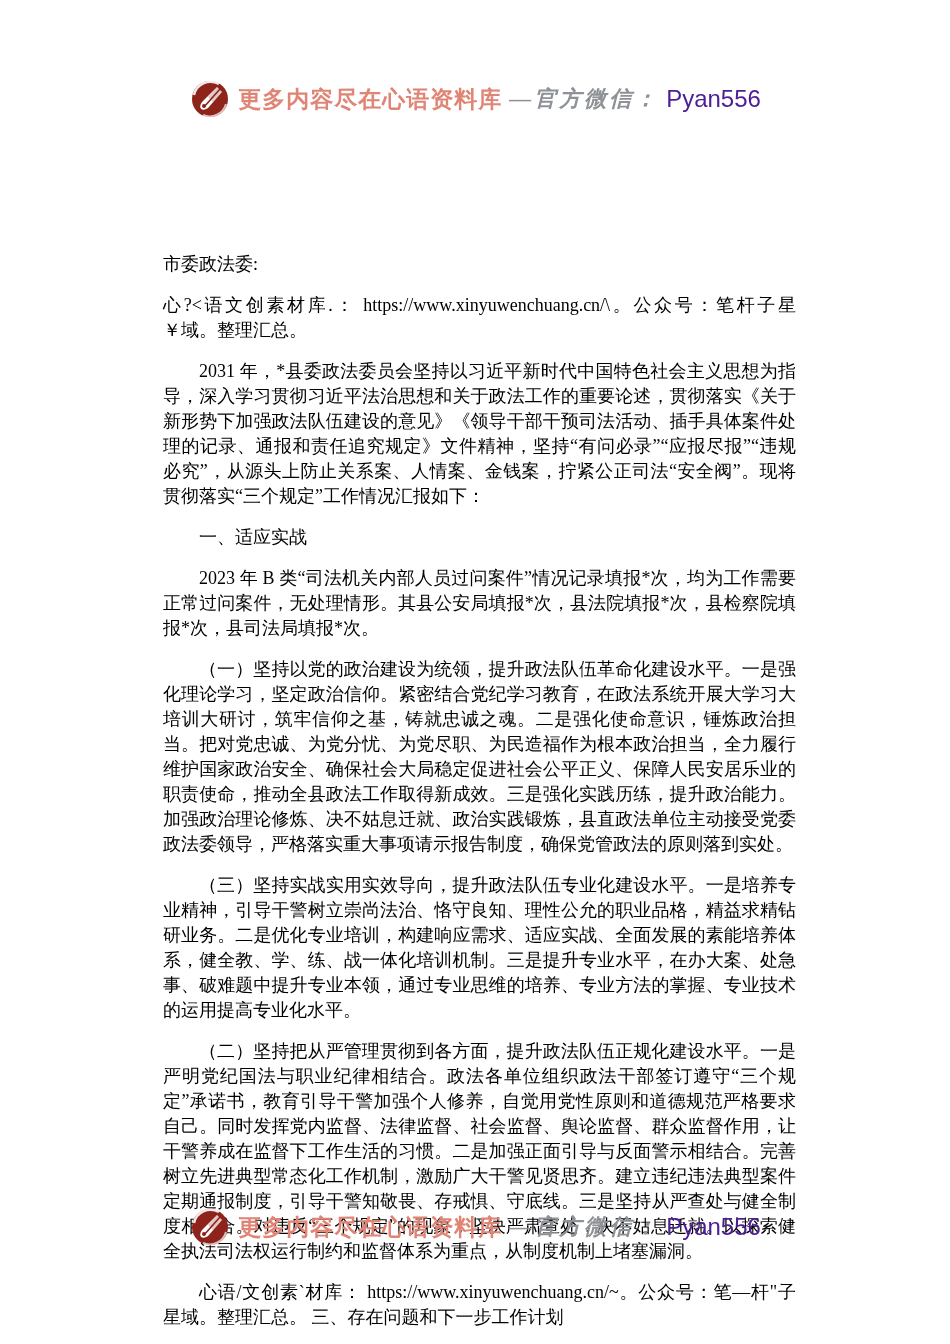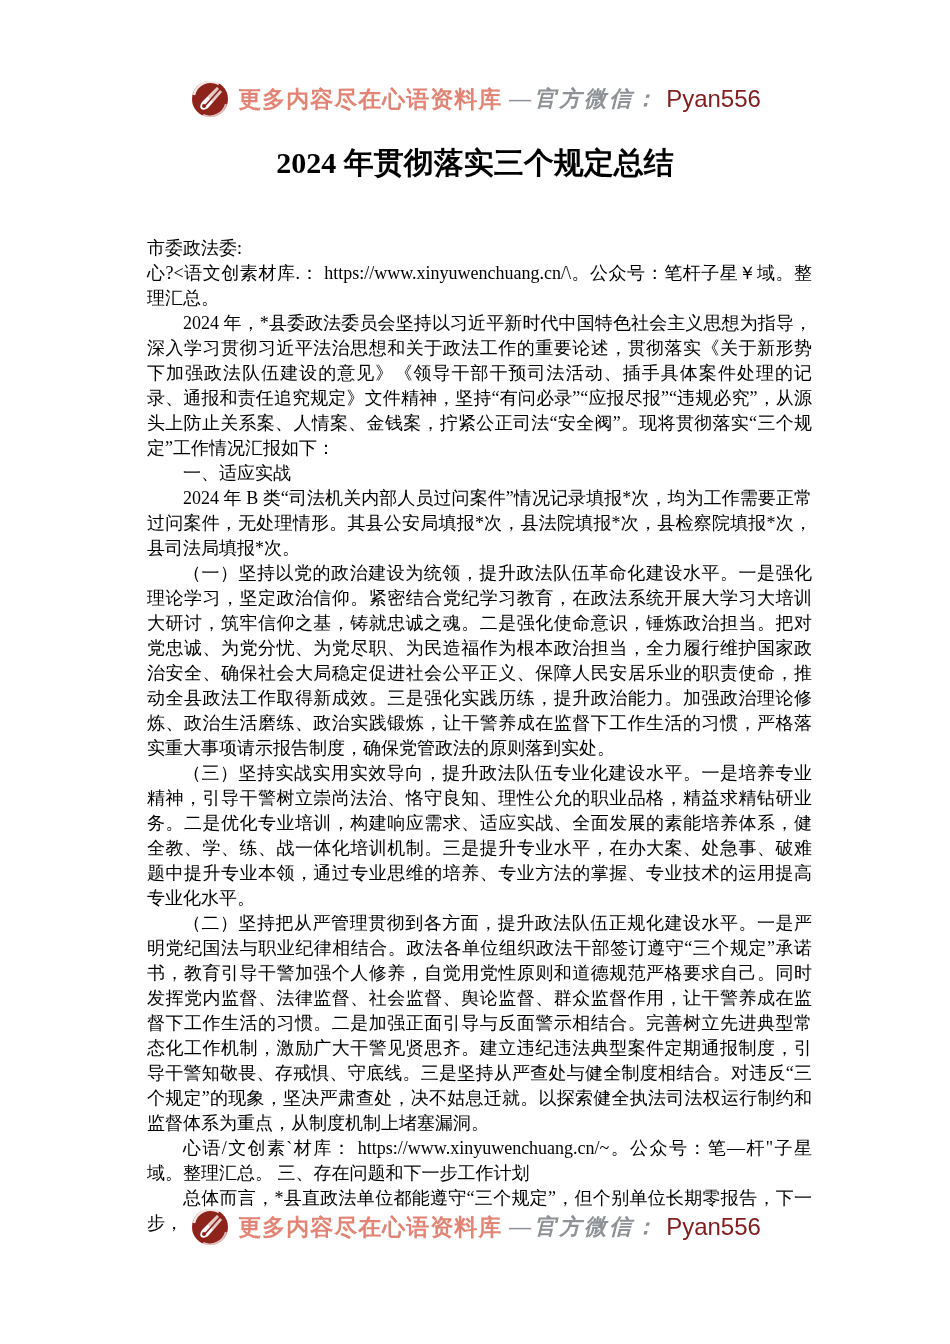--- a/index.html
+++ b/index.html
@@ -33,21 +33,21 @@
   }
   .wechat-label {
     color: #8e9296;
     font-size: 22px;
     font-style: italic;
     font-weight: bold;
     font-family: "Liberation Serif", "DejaVu Serif", serif;
     letter-spacing: 3px;
   }
   .wechat-id {
-    color: #7f1d1d;
+    color: #4c1d95;
     font-size: 24px;
     font-family: "Liberation Sans", "DejaVu Sans", sans-serif;
   }
   
   .doc-title {
     position: absolute;
     top: 143px;
     left: 0; right: 0;
     margin: 0;
     text-align: center;
@@ -60,21 +60,21 @@
   .doc-body {
     position: absolute;
     top: 236px;
     left: 147px;
     width: 665px;
     color: #000000;
     font-size: 18px;
     line-height: 25px;
     text-align: justify;
   }
-  .para { margin: 0; }
+  .para { margin: 16px; }
   .para.indent { text-indent: 2em; }
 </style>
 </head>
 <body>
 
 <div class="page">
 
   <div class="brandbar header">
     <svg class="logo" viewBox="0 0 42 42" aria-hidden="true">
       <circle cx="21" cy="21" r="18" fill="#8e231b"></circle>
@@ -83,29 +83,28 @@
       <path d="M28 9 L33 14 L19 30 Q15 33 12 31 Q10 28 13 24 Z" fill="#ffffff"></path>
       <path d="M28 9 L33 14 L24 24 Q21 21 19 19 Z" fill="#8e231b" opacity="0.25"></path>
       <line x1="31" y1="11" x2="15" y2="29" stroke="#8e231b" stroke-width="1.6"></line>
       <circle cx="15" cy="28" r="2" fill="#8e231b"></circle>
     </svg>
     <span class="promo">更多内容尽在心语资料库</span>
     <span class="wechat-label">—官方微信：</span>
     <span class="wechat-id">Pyan556</span>
   </div>
 
-  <h1 class="doc-title">2024 年贯彻落实三个规定总结</h1>
 
   <div class="doc-body">
       <p class="para">市委政法委:</p>
       <p class="para">心?&lt;语文创素材库.： https://www.xinyuwenchuang.cn/\。公众号：笔杆子星￥域。整理汇总。</p>
-      <p class="para indent">2024 年，*县委政法委员会坚持以习近平新时代中国特色社会主义思想为指导，深入学习贯彻习近平法治思想和关于政法工作的重要论述，贯彻落实《关于新形势下加强政法队伍建设的意见》《领导干部干预司法活动、插手具体案件处理的记录、通报和责任追究规定》文件精神，坚持“有问必录”“应报尽报”“违规必究”，从源头上防止关系案、人情案、金钱案，拧紧公正司法“安全阀”。现将贯彻落实“三个规定”工作情况汇报如下：</p>
+      <p class="para indent">2031 年，*县委政法委员会坚持以习近平新时代中国特色社会主义思想为指导，深入学习贯彻习近平法治思想和关于政法工作的重要论述，贯彻落实《关于新形势下加强政法队伍建设的意见》《领导干部干预司法活动、插手具体案件处理的记录、通报和责任追究规定》文件精神，坚持“有问必录”“应报尽报”“违规必究”，从源头上防止关系案、人情案、金钱案，拧紧公正司法“安全阀”。现将贯彻落实“三个规定”工作情况汇报如下：</p>
       <p class="para indent">一、适应实战</p>
-      <p class="para indent">2024 年 B 类“司法机关内部人员过问案件”情况记录填报*次，均为工作需要正常过问案件，无处理情形。其县公安局填报*次，县法院填报*次，县检察院填报*次，县司法局填报*次。</p>
-      <p class="para indent">（一）坚持以党的政治建设为统领，提升政法队伍革命化建设水平。一是强化理论学习，坚定政治信仰。紧密结合党纪学习教育，在政法系统开展大学习大培训大研讨，筑牢信仰之基，铸就忠诚之魂。二是强化使命意识，锤炼政治担当。把对党忠诚、为党分忧、为党尽职、为民造福作为根本政治担当，全力履行维护国家政治安全、确保社会大局稳定促进社会公平正义、保障人民安居乐业的职责使命，推动全县政法工作取得新成效。三是强化实践历练，提升政治能力。加强政治理论修炼、政治生活磨练、政治实践锻炼，让干警养成在监督下工作生活的习惯，严格落实重大事项请示报告制度，确保党管政法的原则落到实处。</p>
+      <p class="para indent">2023 年 B 类“司法机关内部人员过问案件”情况记录填报*次，均为工作需要正常过问案件，无处理情形。其县公安局填报*次，县法院填报*次，县检察院填报*次，县司法局填报*次。</p>
+      <p class="para indent">（一）坚持以党的政治建设为统领，提升政法队伍革命化建设水平。一是强化理论学习，坚定政治信仰。紧密结合党纪学习教育，在政法系统开展大学习大培训大研讨，筑牢信仰之基，铸就忠诚之魂。二是强化使命意识，锤炼政治担当。把对党忠诚、为党分忧、为党尽职、为民造福作为根本政治担当，全力履行维护国家政治安全、确保社会大局稳定促进社会公平正义、保障人民安居乐业的职责使命，推动全县政法工作取得新成效。三是强化实践历练，提升政治能力。加强政治理论修炼、决不姑息迁就、政治实践锻炼，县直政法单位主动接受党委政法委领导，严格落实重大事项请示报告制度，确保党管政法的原则落到实处。</p>
       <p class="para indent">（三）坚持实战实用实效导向，提升政法队伍专业化建设水平。一是培养专业精神，引导干警树立崇尚法治、恪守良知、理性公允的职业品格，精益求精钻研业务。二是优化专业培训，构建响应需求、适应实战、全面发展的素能培养体系，健全教、学、练、战一体化培训机制。三是提升专业水平，在办大案、处急事、破难题中提升专业本领，通过专业思维的培养、专业方法的掌握、专业技术的运用提高专业化水平。</p>
       <p class="para indent">（二）坚持把从严管理贯彻到各方面，提升政法队伍正规化建设水平。一是严明党纪国法与职业纪律相结合。政法各单位组织政法干部签订遵守“三个规定”承诺书，教育引导干警加强个人修养，自觉用党性原则和道德规范严格要求自己。同时发挥党内监督、法律监督、社会监督、舆论监督、群众监督作用，让干警养成在监督下工作生活的习惯。二是加强正面引导与反面警示相结合。完善树立先进典型常态化工作机制，激励广大干警见贤思齐。建立违纪违法典型案件定期通报制度，引导干警知敬畏、存戒惧、守底线。三是坚持从严查处与健全制度相结合。对违反“三个规定”的现象，坚决严肃查处，决不姑息迁就。以探索健全执法司法权运行制约和监督体系为重点，从制度机制上堵塞漏洞。</p>
       <p class="para indent">心语/文创素`材库： https://www.xinyuwenchuang.cn/~。公众号：笔—杆"子星域。整理汇总。 三、存在问题和下一步工作计划</p>
       <p class="para indent">总体而言，*县直政法单位都能遵守“三个规定”，但个别单位长期零报告，下一步，</p>
     </div>
 
   <div class="brandbar footer">
     <svg class="logo" viewBox="0 0 42 42" aria-hidden="true">
       <circle cx="21" cy="21" r="18" fill="#8e231b"></circle>
       <path d="M5 17 A17 17 0 0 1 30 6" stroke="#ffffff" stroke-width="2.5" fill="none" opacity="0.9"></path>

